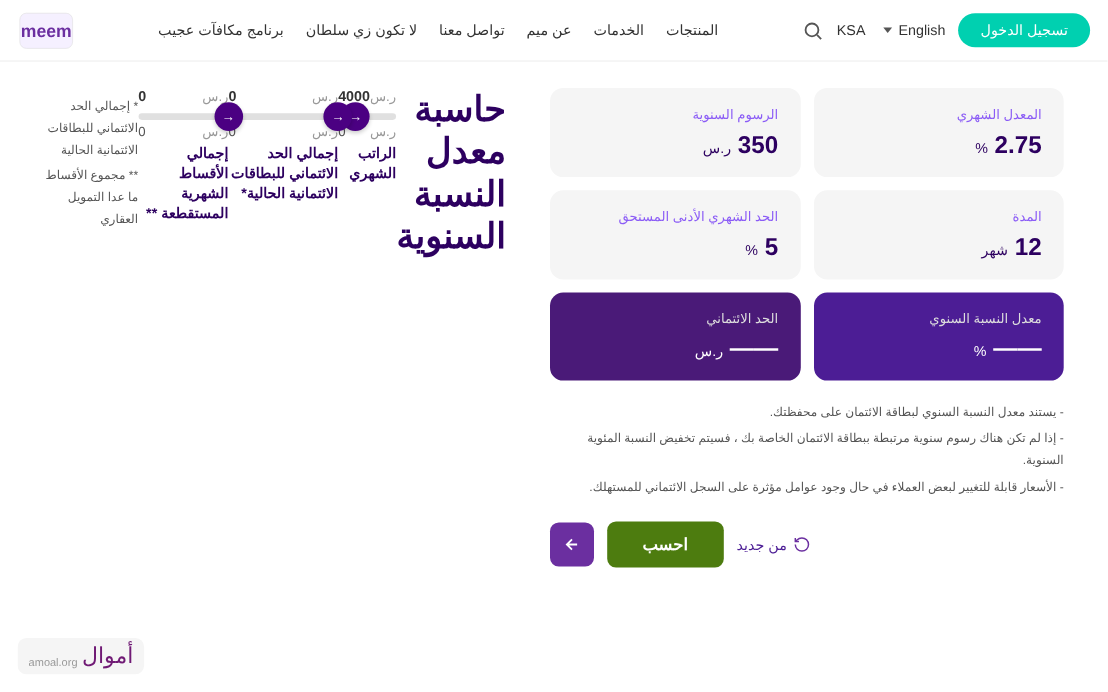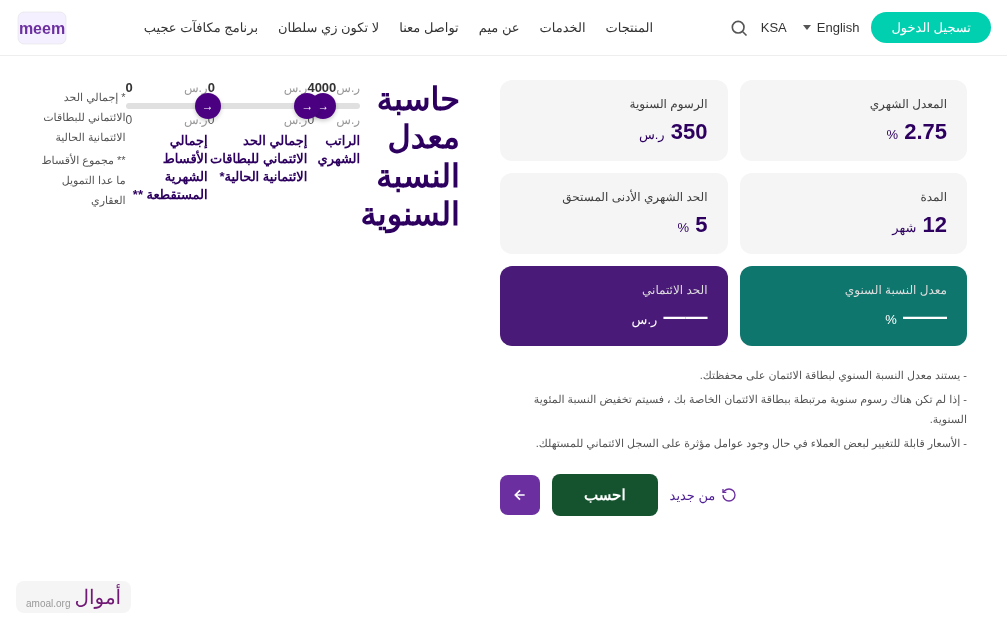--- a/index.html
+++ b/index.html
@@ -177,30 +177,30 @@
       margin-bottom: 12px;
     }
 
     .result-card {
       background: #f5f5f5;
       border-radius: 12px;
       padding: 16px 20px;
       text-align: right;
     }
     .result-card.purple {
-      background: #0f766e;
+      background: #4c1d95;
       color: #fff;
     }
     .result-card.dark-purple {
       background: #4a1a78;
       color: #fff;
     }
     .result-card-label {
       font-size: 12px;
-      color: #404040;
+      color: #8b5cf6;
       margin-bottom: 6px;
       line-height: 1.4;
     }
     .result-card.purple .result-card-label,
     .result-card.dark-purple .result-card-label {
       color: #ddd;
     }
     .result-card-value {
       font-size: 22px;
       font-weight: 700;
@@ -226,21 +226,21 @@
 
     
     .bottom-actions {
       display: flex;
       justify-content: flex-end;
       align-items: center;
       gap: 12px;
       margin-top: 16px;
     }
     .btn-calculate {
-      background: #14532d;
+      background: #4d7c0f;
       color: #fff;
       border: none;
       border-radius: 8px;
       padding: 12px 32px;
       font-size: 15px;
       cursor: pointer;
       font-weight: 600;
     }
     .btn-reset {
       background: none;

